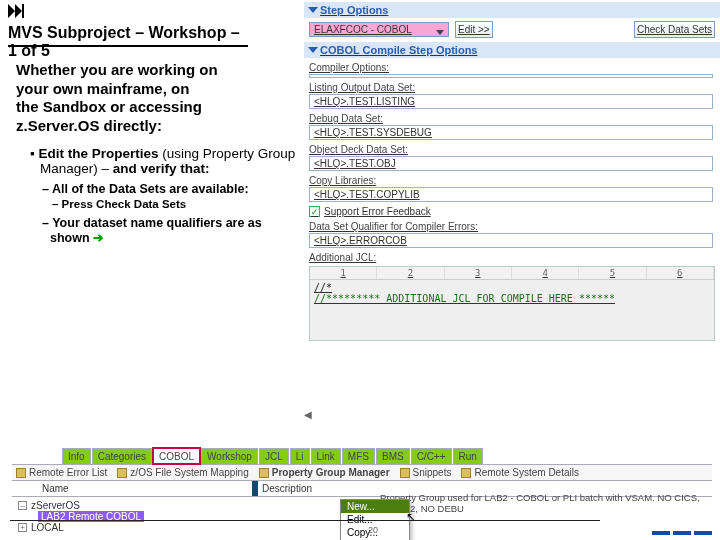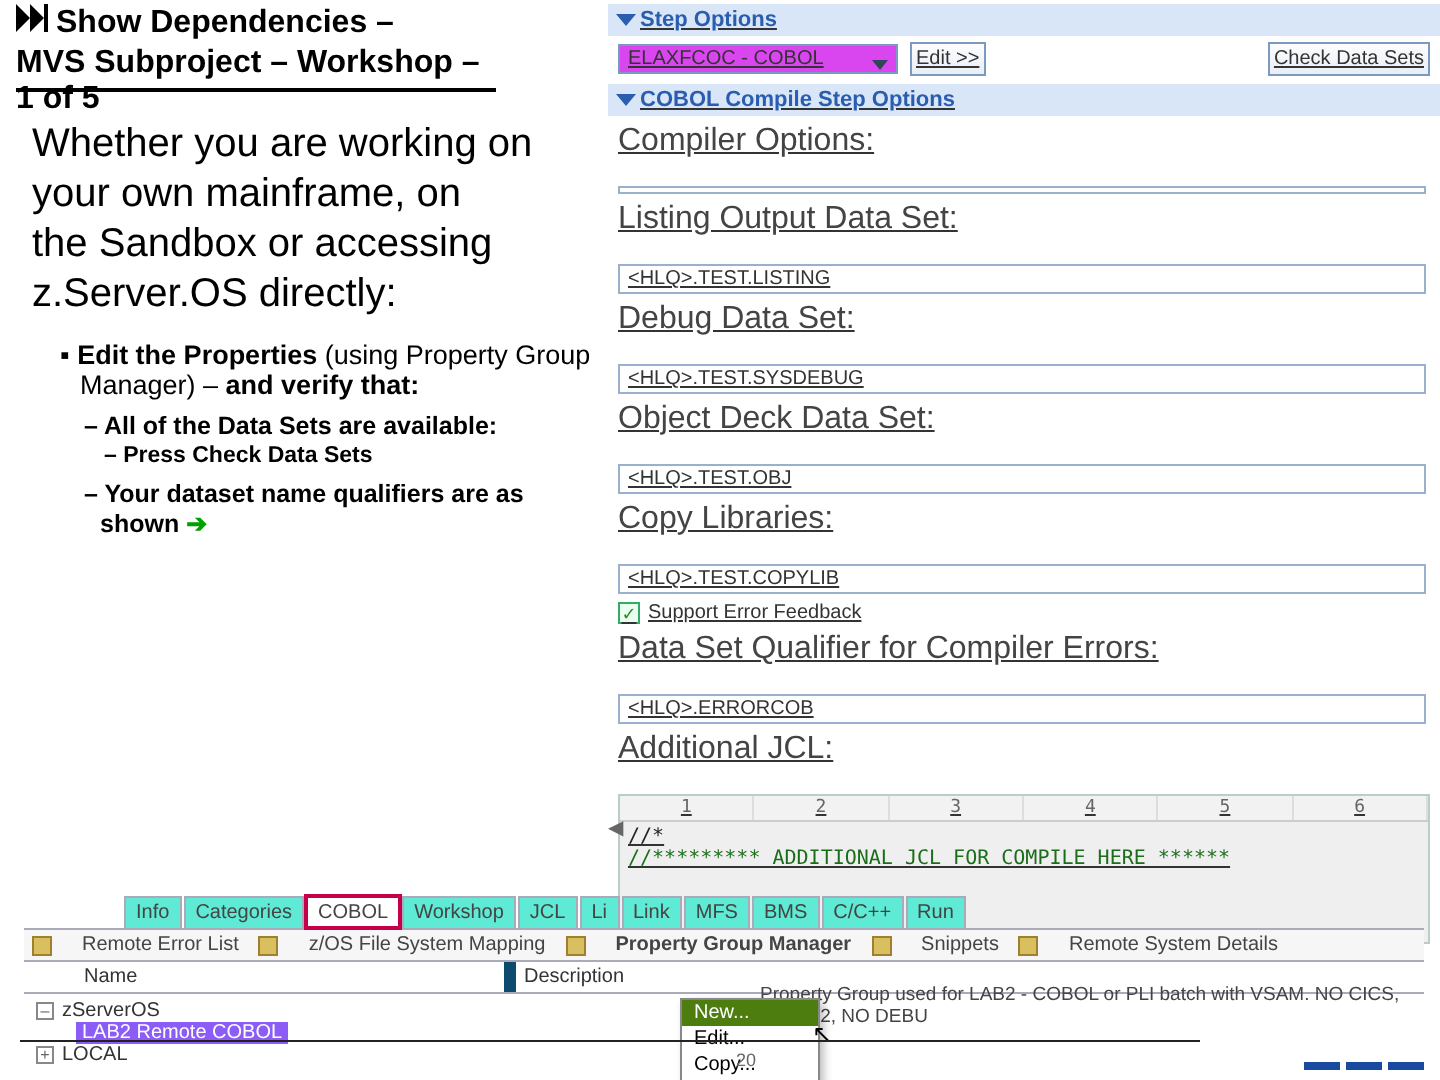--- a/index.html
+++ b/index.html
@@ -10,49 +10,49 @@
     background: #fff;
     overflow: hidden;
     position: relative;
   }
   .left {
     position: absolute; left: 8px; top: 2px; width: 290px;
   }
   .title { font-weight: bold; font-size: 16px; color: #000; line-height: 1.25; }
   .fwd-icon { display:inline-block; vertical-align: middle; margin-right:4px; }
   .hr { height:2px; background:#000; width:240px; margin:2px 0 4px 0; }
-  .para { font-weight:normal; font-size:20px; line-height:1.25; margin-left:8px; }
+  .para { font-weight:bold; font-size:15px; line-height:1.25; margin-left:8px; }
   .bul1 { font-size:13.5px; margin:10px 0 0 22px; text-indent:-10px; padding-left:10px; }
   .bul1 b { font-weight:bold; }
   .bul2 { font-size:12.5px; margin:6px 0 0 34px; text-indent:-8px; padding-left:8px; font-weight:bold; }
   .bul3 { font-size:11.5px; margin:2px 0 0 44px; text-indent:-8px; padding-left:8px; font-weight:bold; }
   .arrow-r::after { content:" \2794"; color:#00A000; font-weight:bold; }
 
   
   .rpanel {
     position:absolute; left:304px; top:2px; width:416px; height:420px;
     font-size:10px; color:#333; background:#fff;text-decoration:underline;
   }
   .rpanel .sect-head {
     background:#d9e6f7; color:#2a5db0; font-weight:bold; font-size:11px;
     padding:2px 6px; margin-bottom:3px;
     display:flex; align-items:center;
   }
   .rpanel .tri { display:inline-block; width:0;height:0;border-top:5px solid transparent;border-bottom:5px solid transparent;border-left:6px solid #2a5db0; margin-right:4px; transform:rotate(90deg);}
   .rpanel .row { display:flex; gap:6px; margin:3px 5px; align-items:center; }
   .rpanel .dd {
-    border:1px solid #7a9ac0; background:#d946ef; font-size:10px; padding:1px 4px;
+    border:1px solid #7a9ac0; background:#f9a8d4; font-size:10px; padding:1px 4px;
     display:inline-flex; align-items:flex-end; justify-content:space-between;
   }
   .rpanel .dd .chev { width:0;height:0;border-left:4px solid transparent;border-right:4px solid transparent;border-top:5px solid #345; margin-left:4px;}
   .rpanel .btn {
     border:1px solid #7a9ac0; background:linear-gradient(#fdfdfd,#e8eef6);
     font-size:10px; padding:2px 2px; color:#333;
   }
-  .rpanel .lbl { font-size:16px; color:#444; margin:4px 5px 13px 5px; }
+  .rpanel .lbl { font-size:10px; color:#444; margin:4px 5px 1px 5px; }
   .rpanel .inp {
     border:1px solid #9bb0cc; background:#fff; font-size:10px; padding:1px 4px; margin:0 5px 4px 5px;
     display:block; width:calc(100% - 12px);
   }
   .rpanel .cb { display:flex; align-items:center; gap:4px; margin:3px 5px; font-size:10px; }
   .rpanel .cb .box { width:11px;height:11px;border:1px solid #3a6; background:#eaffef; display:flex;align-items:center;justify-content:center; color:#2a8a2a; font-size:9px; }
   .rpanel .jcl-grid {
     margin:3px 5px 0 5px; border:1px solid #bcc; background:#fff; font-family:monospace; font-size:10px;
   }
   .rpanel .jcl-head { display:flex; background:#f2f2f2; border-bottom:1px solid #ccc; }
@@ -61,26 +61,26 @@
   .rpanel .jcl-line1 { color:#222; }
   .rpanel .jcl-line2 { color:#1a6e1a; }
   .rpanel .scrollarrow { position:absolute; left:0; bottom:2px; font-size:10px; color:#666;}
 
   
   .bottom {
     position:absolute; left:12px; top:448px; width:700px; font-size:10px;
   }
   .tabs { display:flex; border-bottom:1px solid #aab; align-items:flex-end; padding-left:50px; }
   .tabs .tab {
-    border:1px solid #aab; border-bottom:none; background:#5eead4;
+    border:1px solid #aab; border-bottom:none; background:#84cc16;
     padding:2px 5px; margin-right:1px; font-size:10px; color:#444;
   }
   .tabs .tab.active { background:#fff; outline:2px solid #c4004b; outline-offset:-1px; }
   .viewbar { display:flex; border-bottom:1px solid #aab; background:#f6f6f6; padding:2px 4px; gap:10px; }
-  .viewbar .vtab { display:flex; align-items:center; gap:15px; color:#444; }
+  .viewbar .vtab { display:flex; align-items:center; gap:3px; color:#444; }
   .viewbar .vtab.active { font-weight:bold; }
   .viewbar .cube { width:10px;height:10px;background:#d8c060;border:1px solid #a08030; }
   .thead { display:flex; border-bottom:1px solid #aab; background:#fff; font-size:10px; color:#333; }
   .thead div:first-child { width:220px; padding:2px 4px; border-right:6px solid #0c4a6e;margin-left:26px;}
   .thead div:last-child { flex:1; padding:2px 4px; }
   .tree { padding:3px 6px; font-size:10px; color:#333; min-height:40px; }
   .tree .node { display:flex; align-items:center; gap:4px; }
   .tree .sq { width:9px;height:9px;border:1px solid #888;display:inline-flex;align-items:center;justify-content:center;font-size:8px;color:#666;}
   .tree .sel { background:#8b5cf6; color:#fff; padding:0 3px; }
   .ctxmenu {
@@ -99,21 +99,21 @@
 </head>
 <body>
 
 <div class="left">
   <div class="title">
     <span class="fwd-icon">
       <svg width="16" height="14" viewBox="0 0 16 14">
           <path d="M0 0 L7 7 L0 14 Z M7 0 L14 7 L7 14 Z" fill="#000"></path>
           <rect x="14" y="0" width="2" height="14" fill="#000"></rect>
         </svg>
-    </span><span>Show Dependencies –</span><br>
+    </span><br>
     <span>MVS Subproject – Workshop –</span>
   </div>
   <div class="hr"></div>
   <div class="title" style="margin-top:-10px;"><span>1 of 5</span></div>
   <div class="para">
     <span>Whether you are working on</span><br>
     <span>your own mainframe, on</span><br>
     <span>the Sandbox or  accessing</span><br>
     <span>z.Server.OS directly:</span>
   </div>

